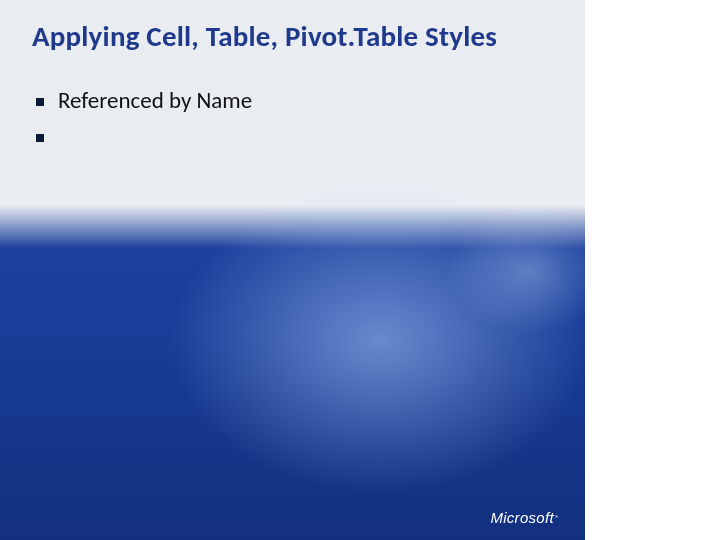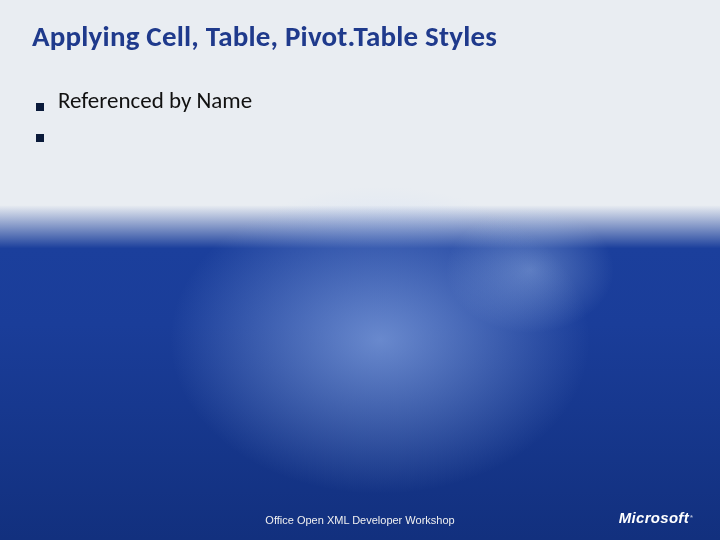--- a/index.html
+++ b/index.html
@@ -5,21 +5,21 @@
   html, body {
     margin: 0;
     padding: 0;
     width: 720px;
     height: 540px;
     overflow: hidden;
     font-family: "Segoe UI", Calibri, Arial, sans-serif;
   }
   .slide {
     position: relative;
-    width: 720px;
+    width: 585px;
     height: 540px;
     background:
       radial-gradient(ellipse 300px 220px at 380px 340px, rgba(170,200,250,0.55), rgba(170,200,250,0) 70%),
       radial-gradient(ellipse 120px 90px at 530px 270px, rgba(200,225,255,0.35), rgba(200,225,255,0) 70%),
       linear-gradient(180deg, #e9edf2 0%, #e9edf2 38%, #1b3f9c 46%, #1a3d99 60%, #12307e 100%);
     box-sizing: border-box;
   }
   .title {
     position: absolute;
     top: 18px;
@@ -31,21 +31,21 @@
     letter-spacing: 0.2px;
   }
   .body {
     position: absolute;
     top: 86px;
     left: 36px;
     right: 36px;
   }
   .bullet-row {
     display: flex;
-    align-items: center;
+    align-items: flex-start;
     margin-bottom: 6px;
     color: #111;
   }
   .bullet {
     width: 8px;
     height: 8px;
     background: #0a1a3a;
     margin-top: 12px;
     margin-right: 14px;
     flex: 0 0 auto;
@@ -69,21 +69,21 @@
   .ms-logo {
     position: absolute;
     bottom: 14px;
     right: 26px;
     display: flex;
     align-items: center;
     color: #fff;
   }
   .ms-text {
     font-size: 15px;
-    font-weight: 700;
+    font-weight: 400;
     font-style: italic;
     letter-spacing: 0.3px;
     font-family: "Segoe UI", Arial, sans-serif;
   }
   .ms-reg {
     font-size: 8px;
     vertical-align: super;
     margin-left: 1px;
   }
 </style>
@@ -97,20 +97,19 @@
   <div class="body">
     <div class="bullet-row">
       <div class="bullet"></div>
       <div class="bullet-text">Referenced by Name</div>
     </div>
     <div class="bullet-row">
       <div class="bullet"></div>
     </div>
   </div>
 
-  <div class="footer-text">Office Open XML Developer Workshop</div>
 
   <div class="ms-logo">
     <span class="ms-text">Microsoft</span>
       <span class="ms-reg">®</span>
   </div>
 
 </div>
 
 </body></html>

